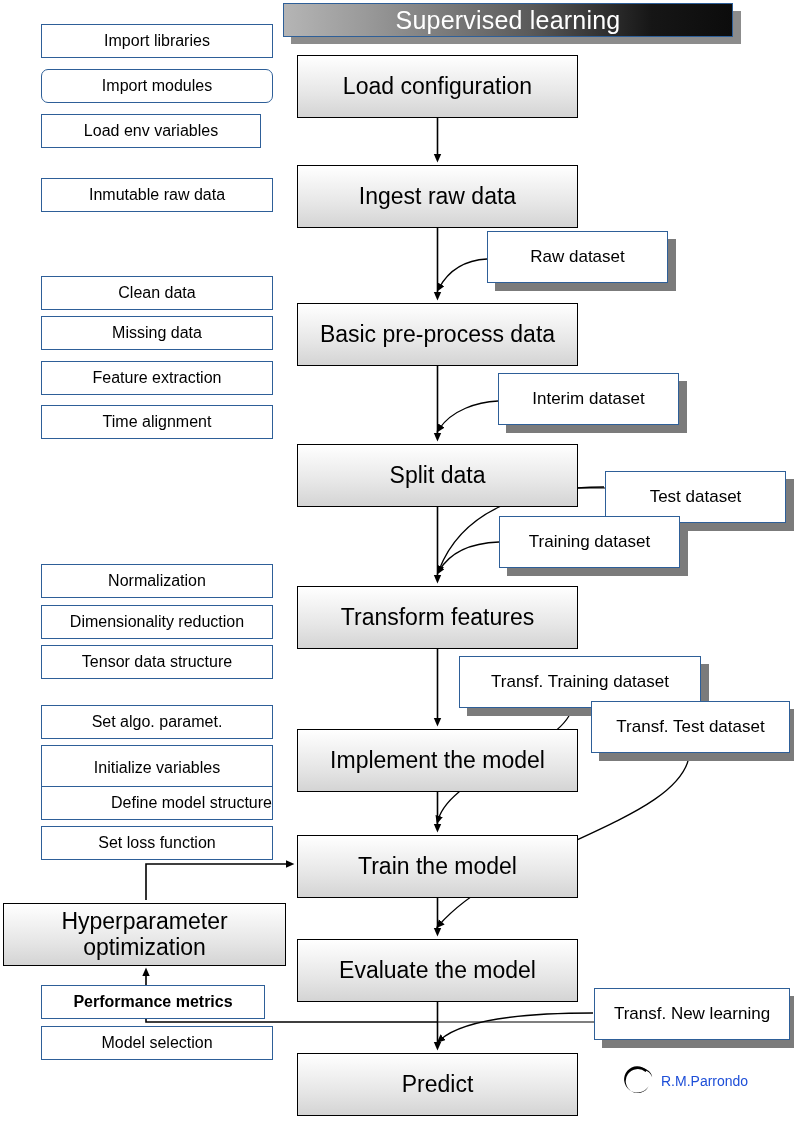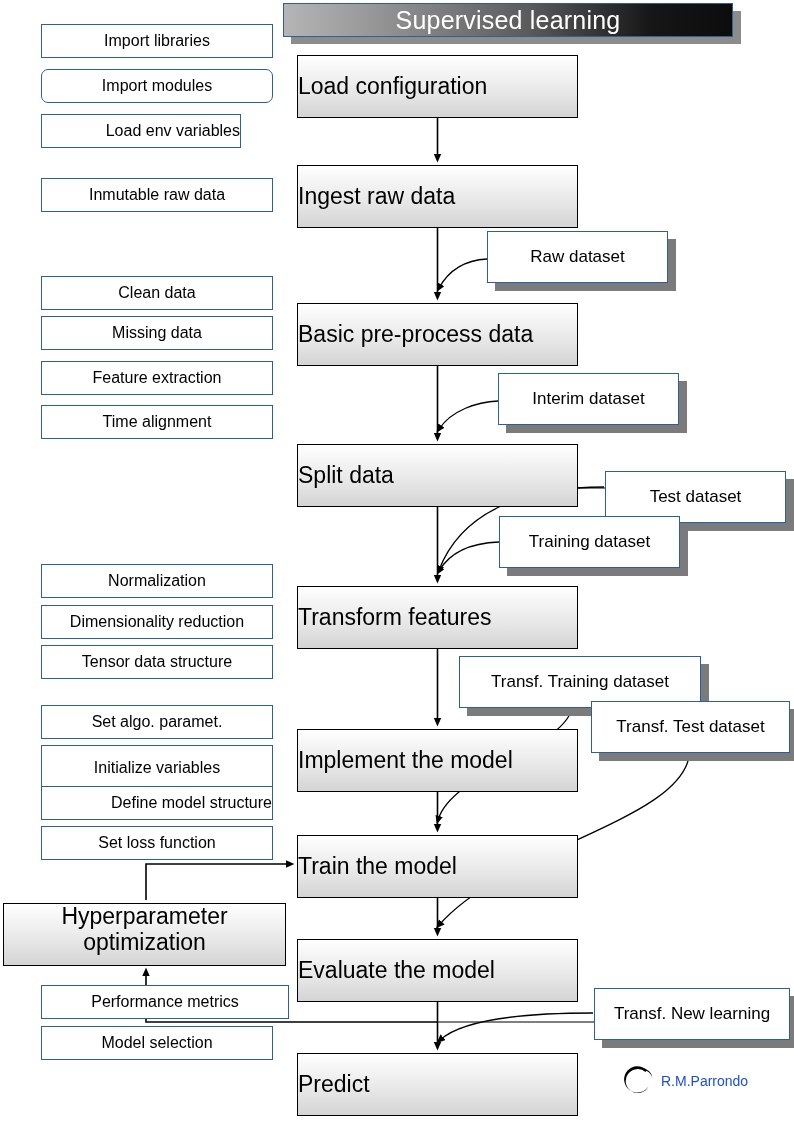--- a/index.html
+++ b/index.html
@@ -37,21 +37,21 @@
     white-space: nowrap;
   }
   
   .proc {
     position: absolute;
     border: 1px solid #000000;
     background: linear-gradient(to bottom, #ffffff 0%, #f6f6f6 22%, #e6e6e6 62%, #d4d4d4 100%);
     box-sizing: border-box;
     display: flex;
     align-items: center;
-    justify-content: flex-start;
+    justify-content: center;
     text-align: center;
     color: #000000;
     font-size: 23px;
     line-height: 1.12;
   }
   .proc.two-line { font-size: 23px; }
   
   .side {
     position: absolute;
     border: 1px solid #2e5f98;
@@ -204,21 +204,21 @@
     <span>Hyperparameter</span>
     <span>optimization</span>
   </div>
 
   <div class="side" style="left:41px; top:24px; width:232px; height:34px;">
     <span>Import libraries</span>
   </div>
   <div class="side" style="left:41px; top:69px; width:232px; height:34px;border-radius:7px;">
     <span>Import modules</span>
   </div>
-  <div class="side" style="left:41px; top:114px; width:200px; height:34px;justify-content:flex-end;">
+  <div class="side" style="left:41px; top:114px; width:220px; height:34px;">
     <span>Load env variables</span>
   </div>
 
   <div class="side" style="left:41px; top:178px; width:232px; height:34px;">
     <span>Inmutable raw data</span>
   </div>
 
   <div class="side" style="left:41px; top:276px; width:232px; height:34px;">
     <span>Clean data</span>
   </div>
@@ -248,21 +248,21 @@
   <div class="side" style="left:41px; top:745px; width:232px; height:46px;">
     <span>Initialize variables</span>
   </div>
   <div class="side" style="left:41px; top:786px; width:232px; height:34px;justify-content:flex-end;">
     <span>Define model structure</span>
   </div>
   <div class="side" style="left:41px; top:826px; width:232px; height:34px;">
     <span>Set loss function</span>
   </div>
 
-  <div class="side" style="left:41px; top:985px; width:248px; height:34px;">
+  <div class="side" style="left:41px; top:985px; width:224px; height:34px;font-weight:bold;">
     <span>Performance metrics</span>
   </div>
   <div class="side" style="left:41px; top:1026px; width:232px; height:34px;">
     <span>Model selection</span>
   </div>
 
   <div class="ds-shadow" style="left:495px; top:239px; width:181px; height:52px;"></div>
   <div class="ds" style="left:487px; top:231px; width:181px; height:52px;">
     <span>Raw dataset</span>
   </div>

